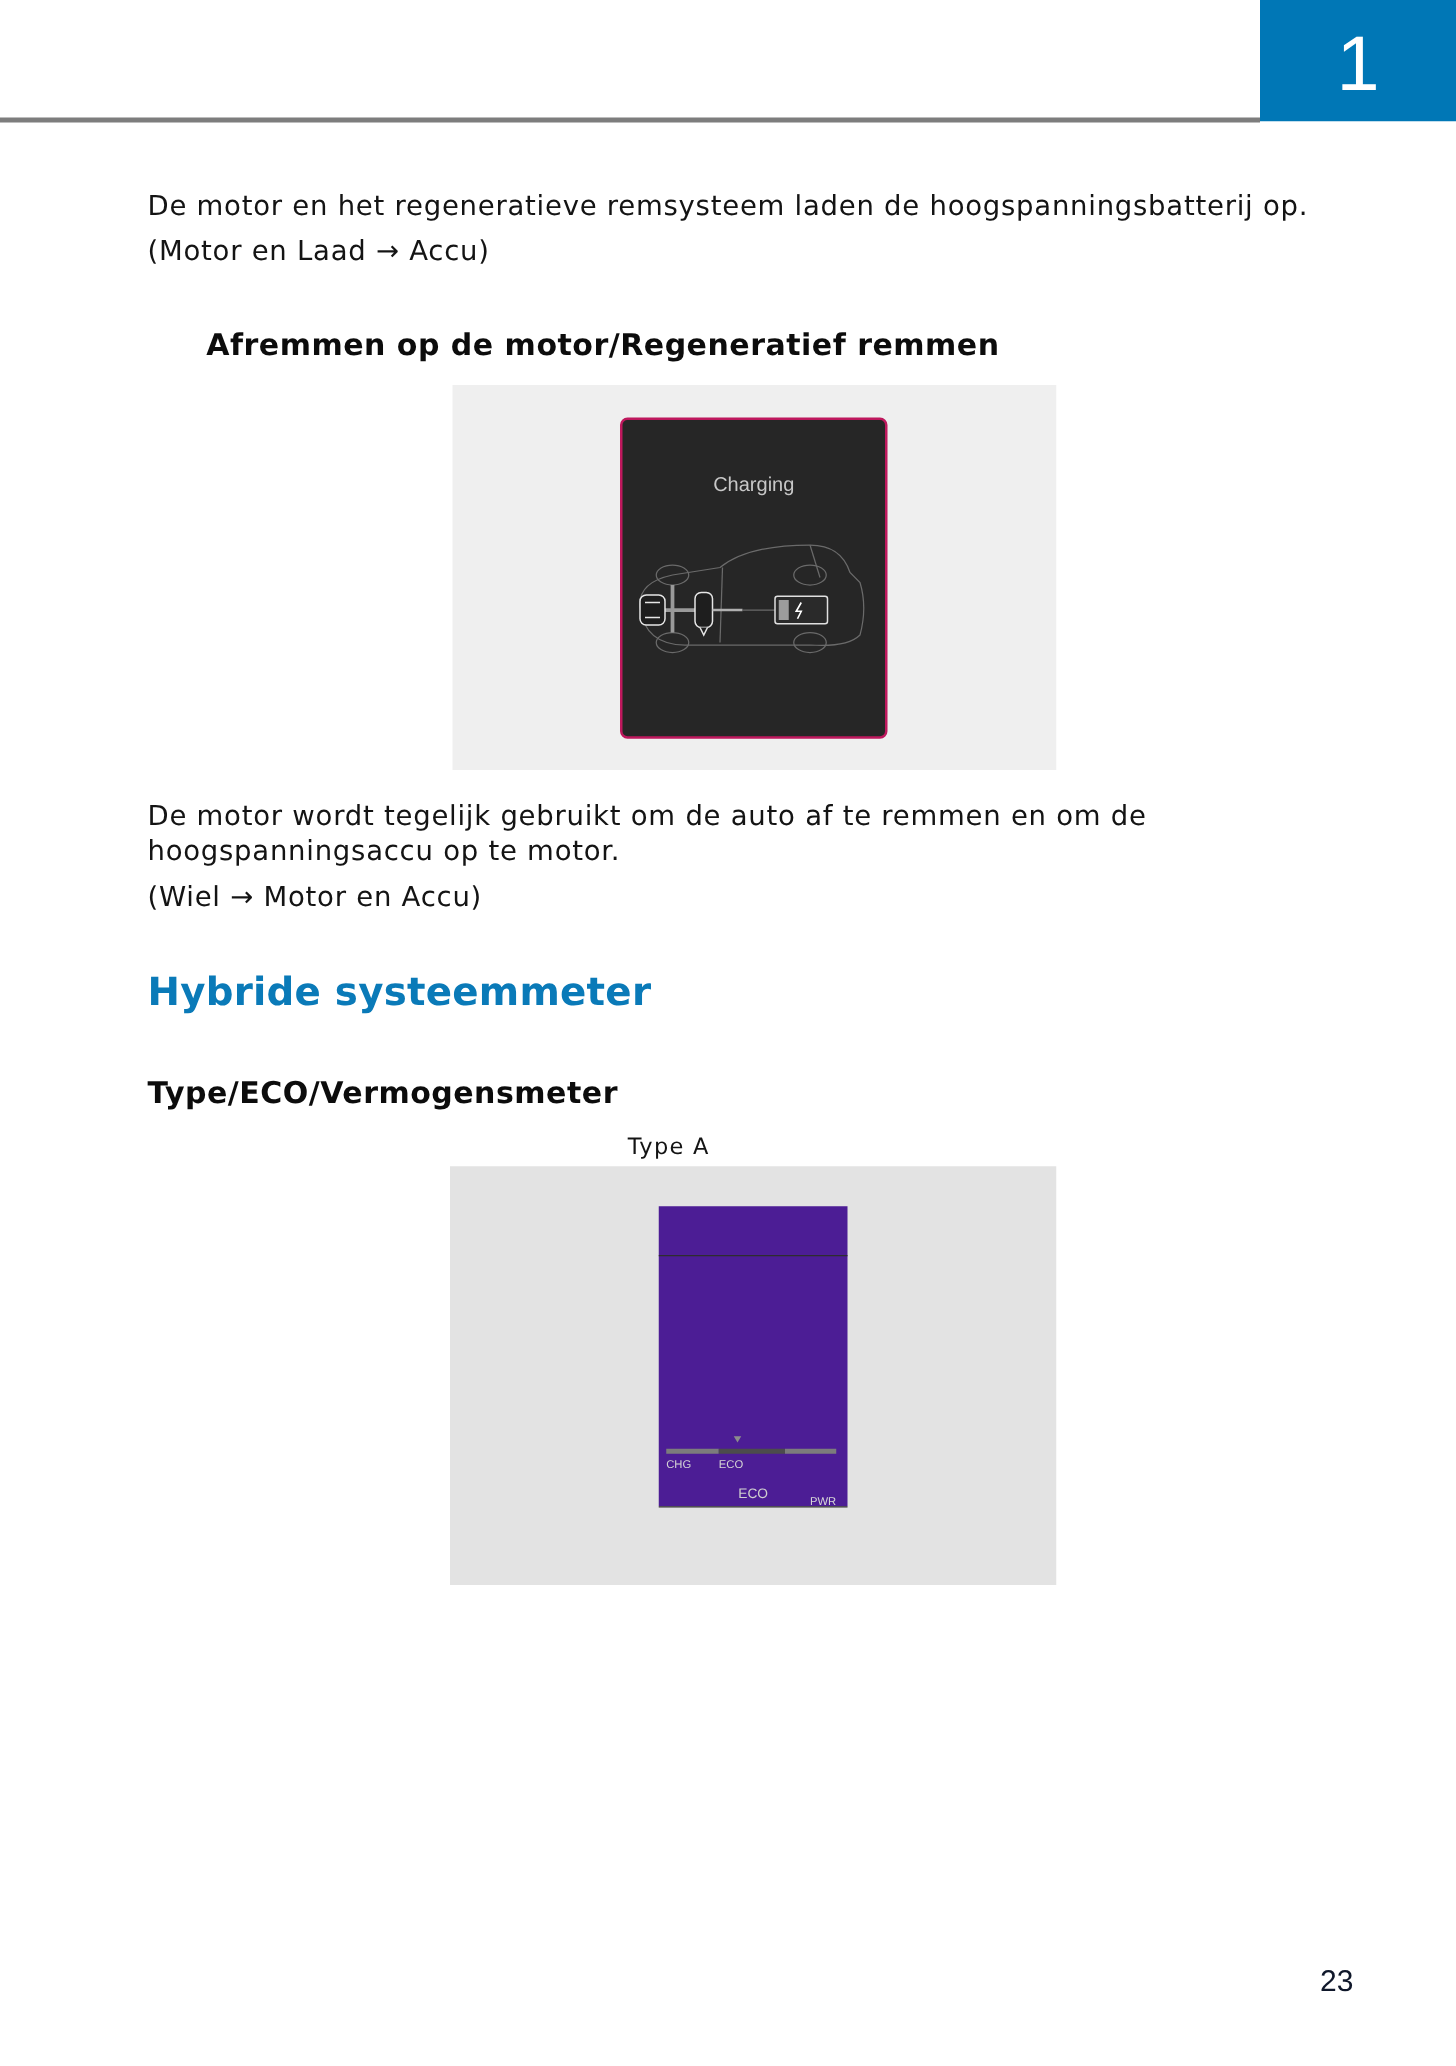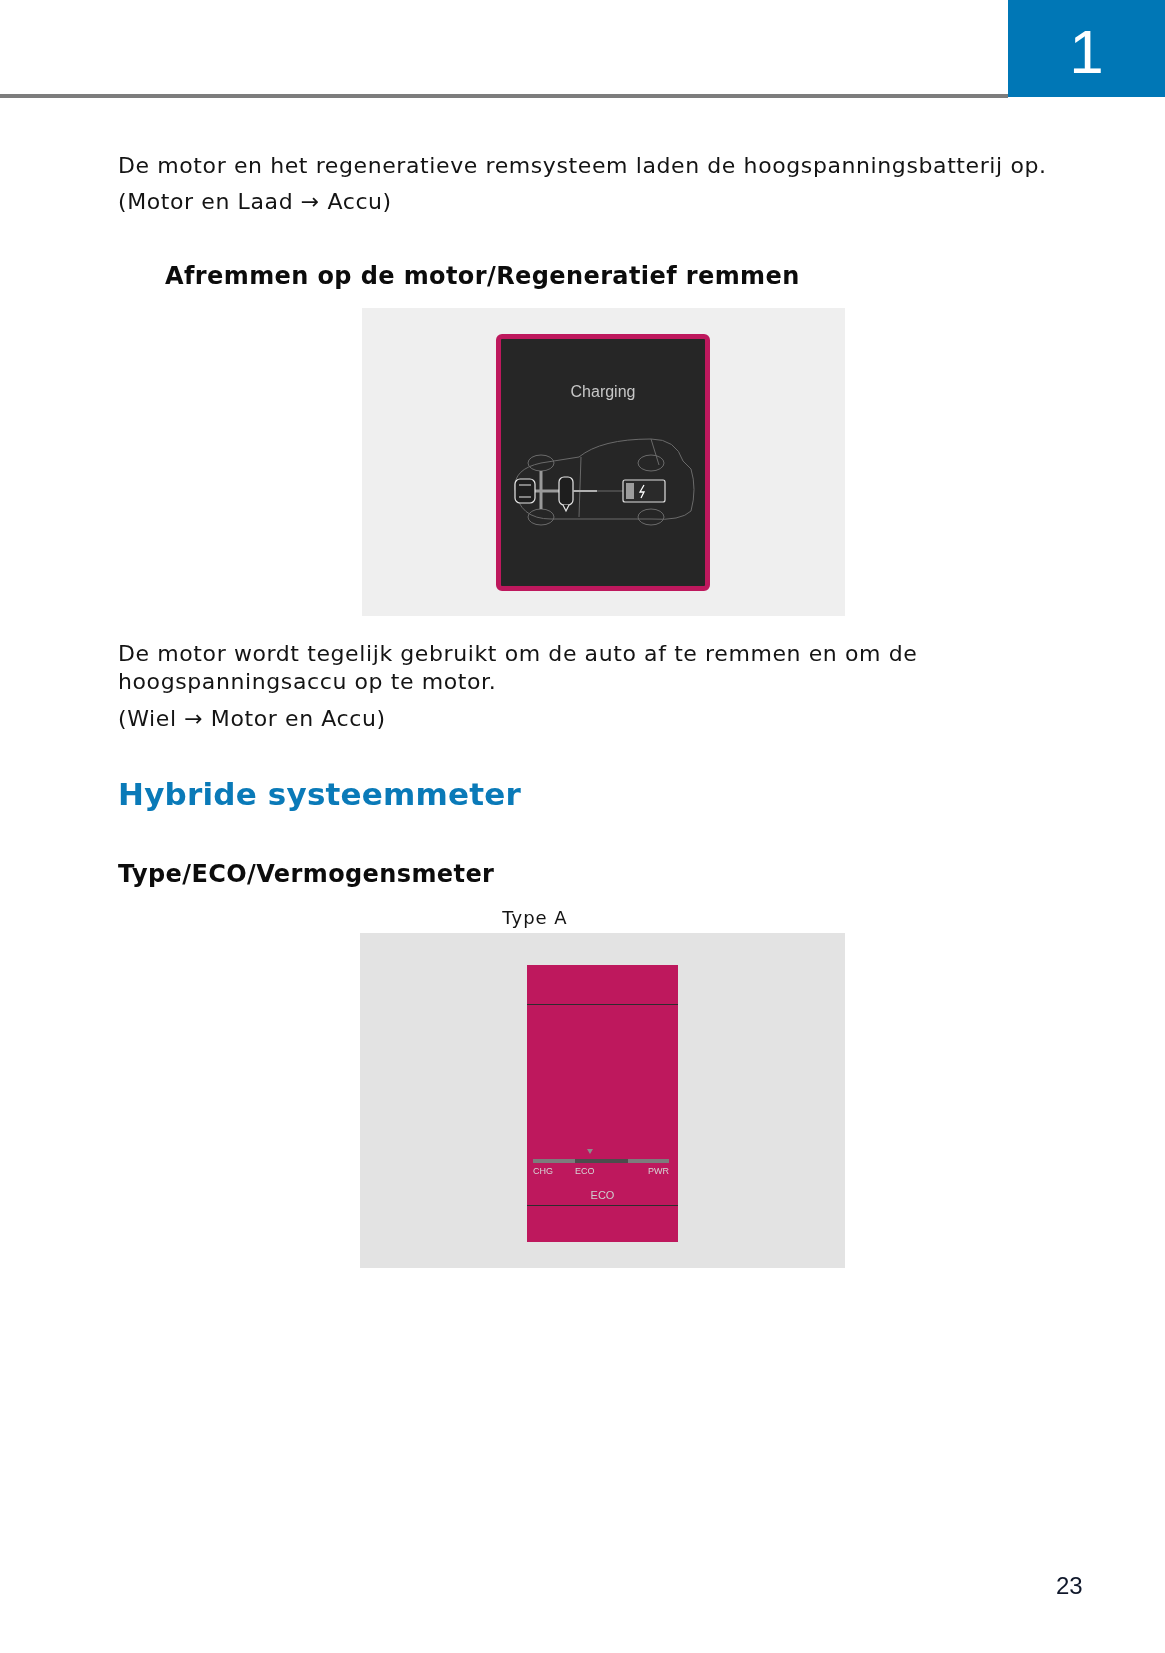--- a/index.html
+++ b/index.html
@@ -17,30 +17,30 @@
       padding-top: 6px; box-sizing: border-box;
     }
     .p { position: absolute; left: 118px; font-size: 22px; line-height: 28px; letter-spacing: 0.6px; color: #141414; white-space: nowrap; }
     .h3 { position: absolute; left: 118px; font-size: 24px; font-weight: bold; letter-spacing: 0.4px; color: #0c0c0c; white-space: nowrap; }
     .h2 { position: absolute; left: 118px; font-size: 31px; font-weight: bold; color: #0a7ab8; letter-spacing: 0.2px; white-space: nowrap; }
 
     
     .fig1 { position: absolute; left: 362px; top: 308px; width: 483px; height: 308px; background: #efefef; }
     .screen1 {
       position: absolute; left: 134px; top: 26px; width: 214px; height: 257px;
-      background: #262626; border-radius: 6px; border: 5px solid #be185d; box-sizing: border-box;
+      background: #262626; border-radius: 6px; border: 2px solid #be185d; box-sizing: border-box;
     }
     .screen1 .title { position: absolute; top: 44px; width: 100%; text-align: center; color: #c7c7c7; font-size: 16px; font-family: "Liberation Sans", sans-serif; }
     .screen1 svg { position: absolute; left: 0; top: 90px; }
 
     
     .type-label { position: absolute; left: 0; width: 996px; top: 907px; text-align: center; font-size: 18px; letter-spacing: 1px; color: #141414; }
     .type-label span { position: relative; left: 37px; }
     .fig2 { position: absolute; left: 360px; top: 933px; width: 485px; height: 335px; background: #e3e3e3; }
-    .screen2 { position: absolute; left: 167px; top: 32px; width: 151px; height: 277px; background: #be185d; }
+    .screen2 { position: absolute; left: 167px; top: 32px; width: 151px; height: 240px; background: #4c1d95; }
     .screen2 .line { position: absolute; left: 0; width: 100%; height: 1px; background: #2e2d2e; }
     .bar-seg { position: absolute; top: 194px; height: 4px; }
     .marker { position: absolute; top: 184px; left: 60px; width: 0; height: 0; border-left: 3px solid transparent; border-right: 3px solid transparent; border-top: 5px solid #8c8c8c; }
     .gauge-label { position: absolute; top: 201px; font-size: 9px; color: #d6d6d6; font-family: "Liberation Sans", sans-serif; }
     .mode-label { position: absolute; top: 224px; width: 100%; text-align: center; font-size: 11px; color: #cfcfcf; font-family: "Liberation Sans", sans-serif; }
 
     .page-num { position: absolute; left: 1056px; top: 1572px; font-size: 24px; color: #0f172a; font-family: "Liberation Sans", sans-serif; }
   </style>
 </head>
 <body>
@@ -104,19 +104,19 @@
 
 <div class="fig2">
   <div class="screen2">
     <div class="line" style="top:39px;"></div>
     <div class="marker"></div>
     <div class="bar-seg" style="left:6px; width:42px; background:#7c7c7c;"></div>
     <div class="bar-seg" style="left:48px; width:53px; background:#4c4c4c;"></div>
     <div class="bar-seg" style="left:101px; width:41px; background:#7c7c7c;"></div>
     <div class="gauge-label" style="left:6px;">CHG</div>
     <div class="gauge-label" style="left:48px;">ECO</div>
-    <div class="gauge-label" style="left:121px;">PWR</div>
+    <div class="gauge-label" style="left:121px;margin-top:30px;">PWR</div>
     <div class="mode-label">ECO</div>
     <div class="line" style="top:240px;"></div>
   </div>
 </div>
 
 <div class="page-num">23</div>
 
 </body></html>

